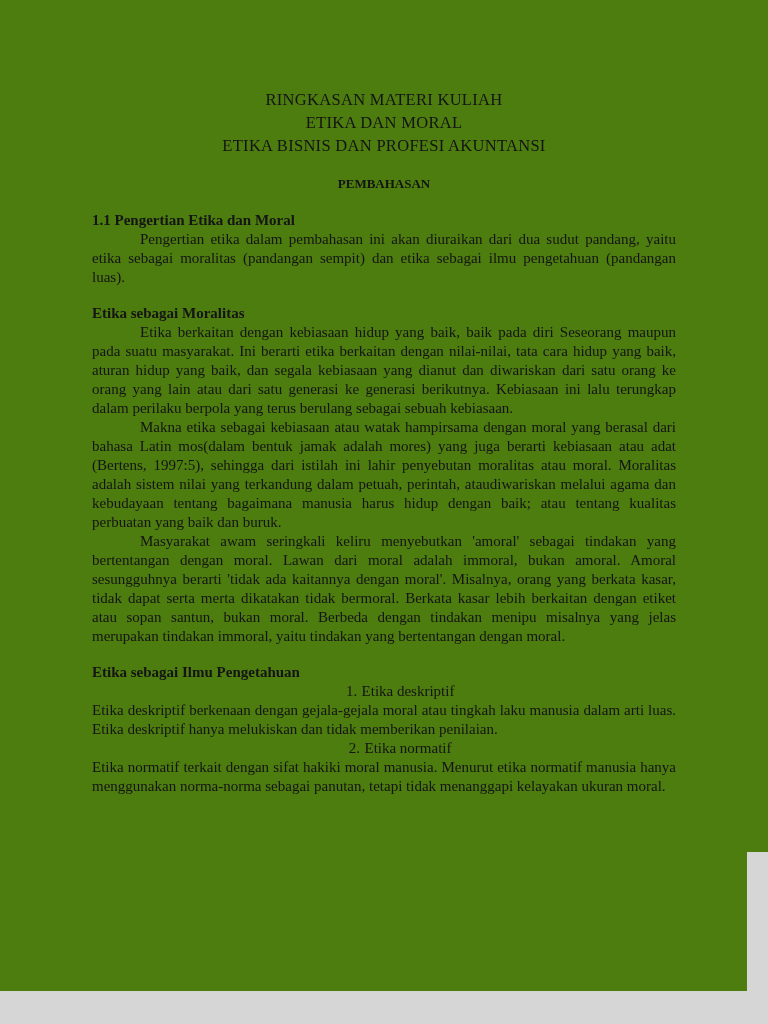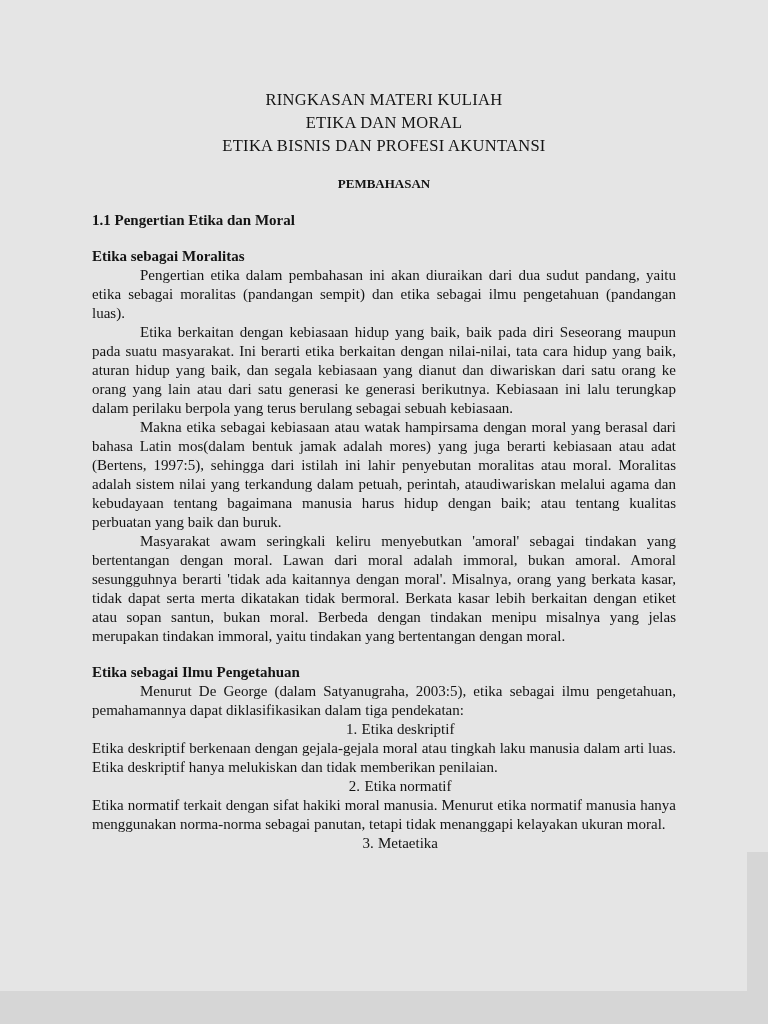--- a/index.html
+++ b/index.html
@@ -6,21 +6,21 @@
   html, body { width: 768px; height: 1024px; }
   body {
     background: #ffffff;
     font-family: "Liberation Serif", serif;
     color: #141414;
   }
   .canvas {
     position: relative;
     width: 768px;
     height: 1024px;
-    background: #e5e5e5;
+    background: #4d7c0f;
     overflow: hidden;
   }
   .content {
     position: absolute;
     left: 92px;
     top: 88px;
     width: 584px;
     font-size: 15px;
     line-height: 19px;
   }
@@ -85,32 +85,30 @@
     <div class="doc-title">
       <div>RINGKASAN MATERI KULIAH</div>
       <div>ETIKA DAN MORAL</div>
       <div>ETIKA BISNIS DAN PROFESI AKUNTANSI</div>
     </div>
 
     <div class="section-title">PEMBAHASAN</div>
 
     <div class="blocks">
         <div class="blk blk-heading">1.1 Pengertian Etika dan Moral</div>
+        <div class="blk blk-paragraph">Pengertian etika dalam pembahasan ini akan diuraikan dari dua sudut pandang, yaitu etika sebagai moralitas (pandangan sempit) dan etika sebagai ilmu pengetahuan (pandangan luas).</div>
         <div class="blk blk-heading">Etika sebagai Moralitas</div>
-        <div class="blk blk-paragraph">Pengertian etika dalam pembahasan ini akan diuraikan dari dua sudut pandang, yaitu etika sebagai moralitas (pandangan sempit) dan etika sebagai ilmu pengetahuan (pandangan luas).</div>
         <div class="blk blk-paragraph">Etika berkaitan dengan kebiasaan hidup yang baik, baik pada diri Seseorang maupun pada suatu masyarakat. Ini berarti etika berkaitan dengan nilai-nilai, tata cara hidup yang baik, aturan hidup yang baik, dan segala kebiasaan yang dianut dan diwariskan dari satu orang ke orang yang lain atau dari satu generasi ke generasi berikutnya. Kebiasaan ini lalu terungkap dalam perilaku berpola yang terus berulang sebagai sebuah kebiasaan.</div>
         <div class="blk blk-paragraph">Makna etika sebagai kebiasaan atau watak hampirsama dengan moral yang berasal dari bahasa Latin mos(dalam bentuk jamak adalah mores) yang juga berarti kebiasaan atau adat (Bertens, 1997:5), sehingga dari istilah ini lahir penyebutan moralitas atau moral. Moralitas adalah sistem nilai yang terkandung dalam petuah, perintah, ataudiwariskan melalui agama dan kebudayaan tentang bagaimana manusia harus hidup dengan baik; atau tentang kualitas perbuatan yang baik dan buruk.</div>
         <div class="blk blk-paragraph">Masyarakat awam seringkali keliru menyebutkan 'amoral' sebagai tindakan yang bertentangan dengan moral. Lawan dari moral adalah immoral, bukan amoral. Amoral sesungguhnya berarti 'tidak ada kaitannya dengan moral'. Misalnya, orang yang berkata kasar, tidak dapat serta merta dikatakan tidak bermoral. Berkata kasar lebih berkaitan dengan etiket atau sopan santun, bukan moral. Berbeda dengan tindakan menipu misalnya yang jelas merupakan tindakan immoral, yaitu tindakan yang bertentangan dengan moral.</div>
         <div class="blk blk-heading">Etika sebagai Ilmu Pengetahuan</div>
-        <div class="blk blk-paragraph">Menurut De George (dalam Satyanugraha, 2003:5), etika sebagai ilmu pengetahuan, pemahamannya dapat diklasifikasikan dalam tiga pendekatan:</div>
         <div class="blk blk-list-item"><span class="marker">1.</span><span>Etika deskriptif</span></div>
         <div class="blk blk-plain">Etika deskriptif berkenaan dengan gejala-gejala moral atau tingkah laku manusia dalam arti luas. Etika deskriptif hanya melukiskan dan tidak memberikan penilaian.</div>
         <div class="blk blk-list-item"><span class="marker">2.</span><span>Etika normatif</span></div>
         <div class="blk blk-plain">Etika normatif terkait dengan sifat hakiki moral manusia. Menurut etika normatif manusia hanya menggunakan norma-norma sebagai panutan, tetapi tidak menanggapi kelayakan ukuran moral.</div>
-        <div class="blk blk-list-item"><span class="marker">3.</span><span>Metaetika</span></div>
       </div>
 
   </div>
 
   <div class="gutter-right"></div>
   <div class="gutter-bottom"></div>
 
 </div>
 
 </body></html>

